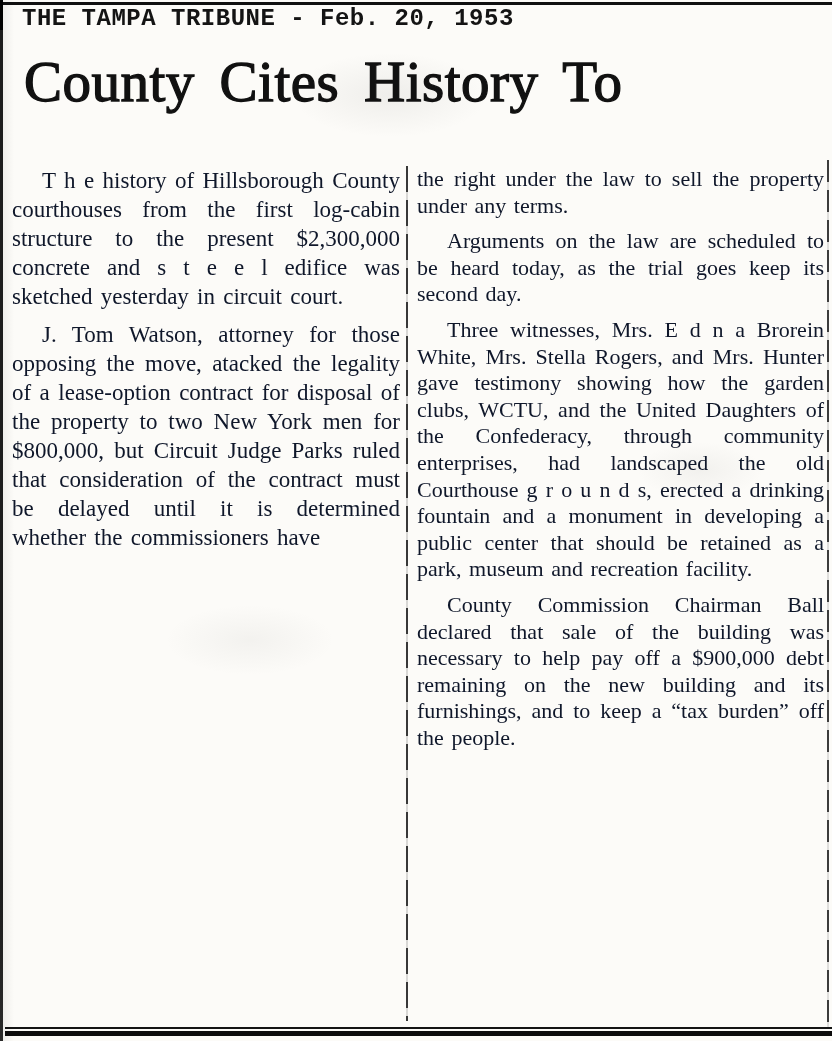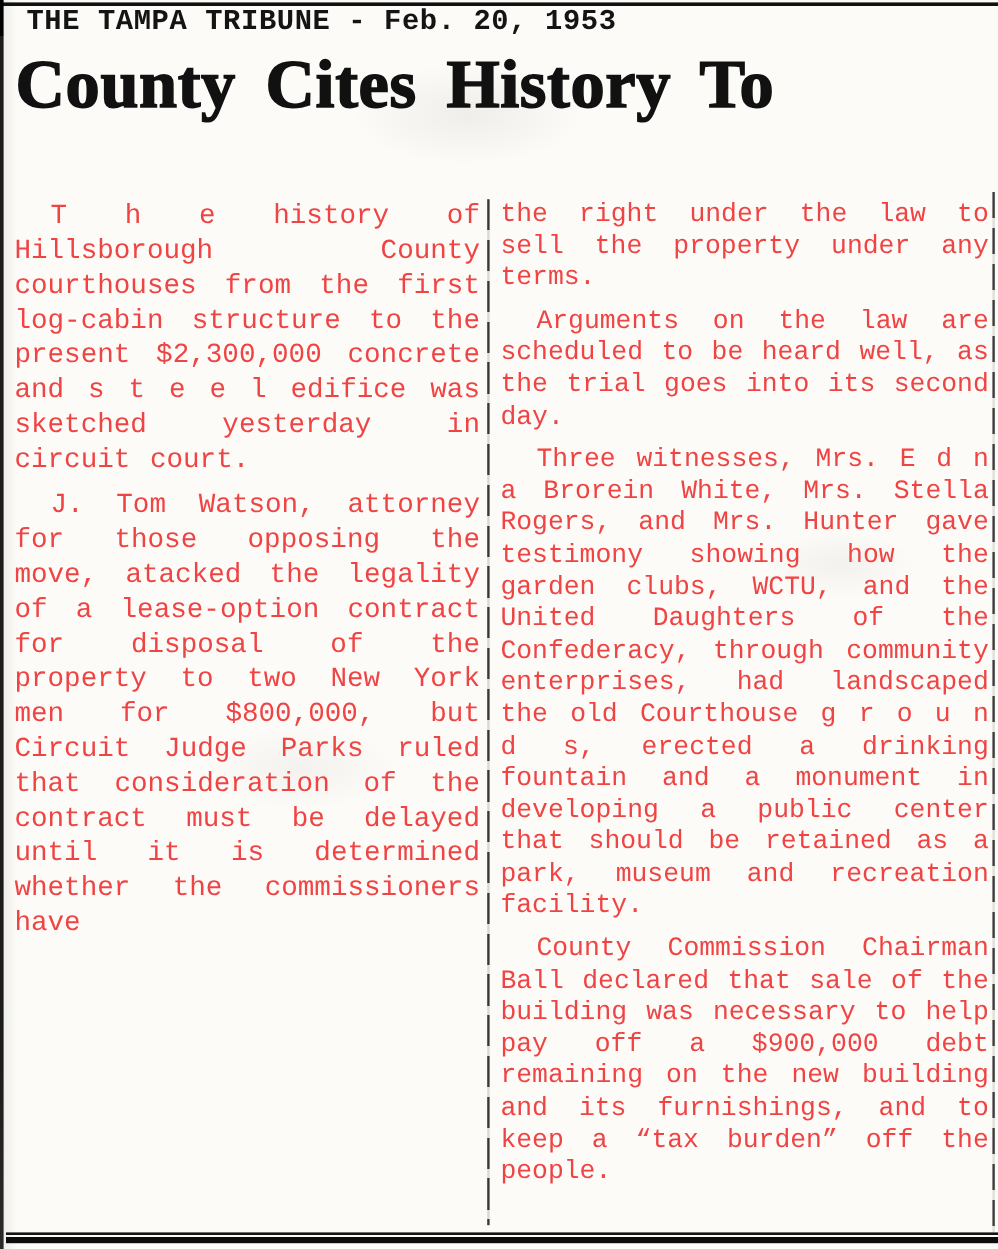--- a/index.html
+++ b/index.html
@@ -43,39 +43,38 @@
   .masthead {
     position: absolute; top: 5px; left: 22px;
     font-family: "Liberation Mono", monospace;
     font-size: 24px; font-weight: bold;
     letter-spacing: 0.5px;
     color: #141414;
     white-space: nowrap;
   }
   .headline {
     position: absolute; top: 34px; left: 8px; right: 40px;
-    margin: 5px;
+    margin: 16px;
     font-family: "Liberation Serif", serif;
     font-size: 57px; line-height: 64px;
-    font-weight: bold;
+    font-weight: normal;
     letter-spacing: 0.5px;
     word-spacing: 10px;
     color: #111;
     -webkit-text-stroke: 1.3px #111;
   }
   .headline .hl-line { display: block; white-space: nowrap; }
   .article {
     position: absolute; top: 164px; left: 4px; right: 0; bottom: 20px;
     display: flex;
   }
   .col {
     text-align: justify;
     text-justify: inter-word;
-    color: #ef4444;
-    font-family: Liberation Mono, monospace;
+    color: #0f172a;
   }
   .col p {
     margin: 0 0 9px 0;
     text-indent: 30px;
   }
   .col p:last-child { margin-bottom: 0; }
   .col p.no-indent { text-indent: 0; }
   .col-left {
     width: 402px;
     padding: 2px 6px 0 8px;
@@ -120,21 +119,21 @@
 
     <div class="col col-left">
       <p>T h e history of Hillsborough County courthouses from the first log-cabin structure to the present $2,300,000 concrete and s t e e l edifice was sketched yesterday in circuit court.</p>
       <p>J. Tom Watson, attorney for those opposing the move, atacked the legality of a lease-option contract for disposal of the property to two New York men for $800,000, but Circuit Judge Parks ruled that consideration of the contract must be delayed until it is determined whether the commissioners have</p>
     </div>
 
     <div class="column-rule"></div>
 
     <div class="col col-right">
       <p class="no-indent">the right under the law to sell the property under any terms.</p>
-      <p>Arguments on the law are scheduled to be heard well, as the trial goes into its second day.</p>
+      <p>Arguments on the law are scheduled to be heard today, as the trial goes keep its second day.</p>
       <p>Three witnesses, Mrs. E d n a Brorein White, Mrs. Stella Rogers, and Mrs. Hunter gave testimony showing how the garden clubs, WCTU, and the United Daughters of the Confederacy, through community enterprises, had landscaped the old Courthouse g r o u n d s, erected a drinking fountain and a monument in developing a public center that should be retained as a park, museum and recreation facility.</p>
       <p>County Commission Chairman Ball declared that sale of the building was necessary to help pay off a $900,000 debt remaining on the new building and its furnishings, and to keep a “tax burden” off the people.</p>
     </div>
 
   </div>
 
   <div class="bottom-rule"></div>
 
 </div>
 

